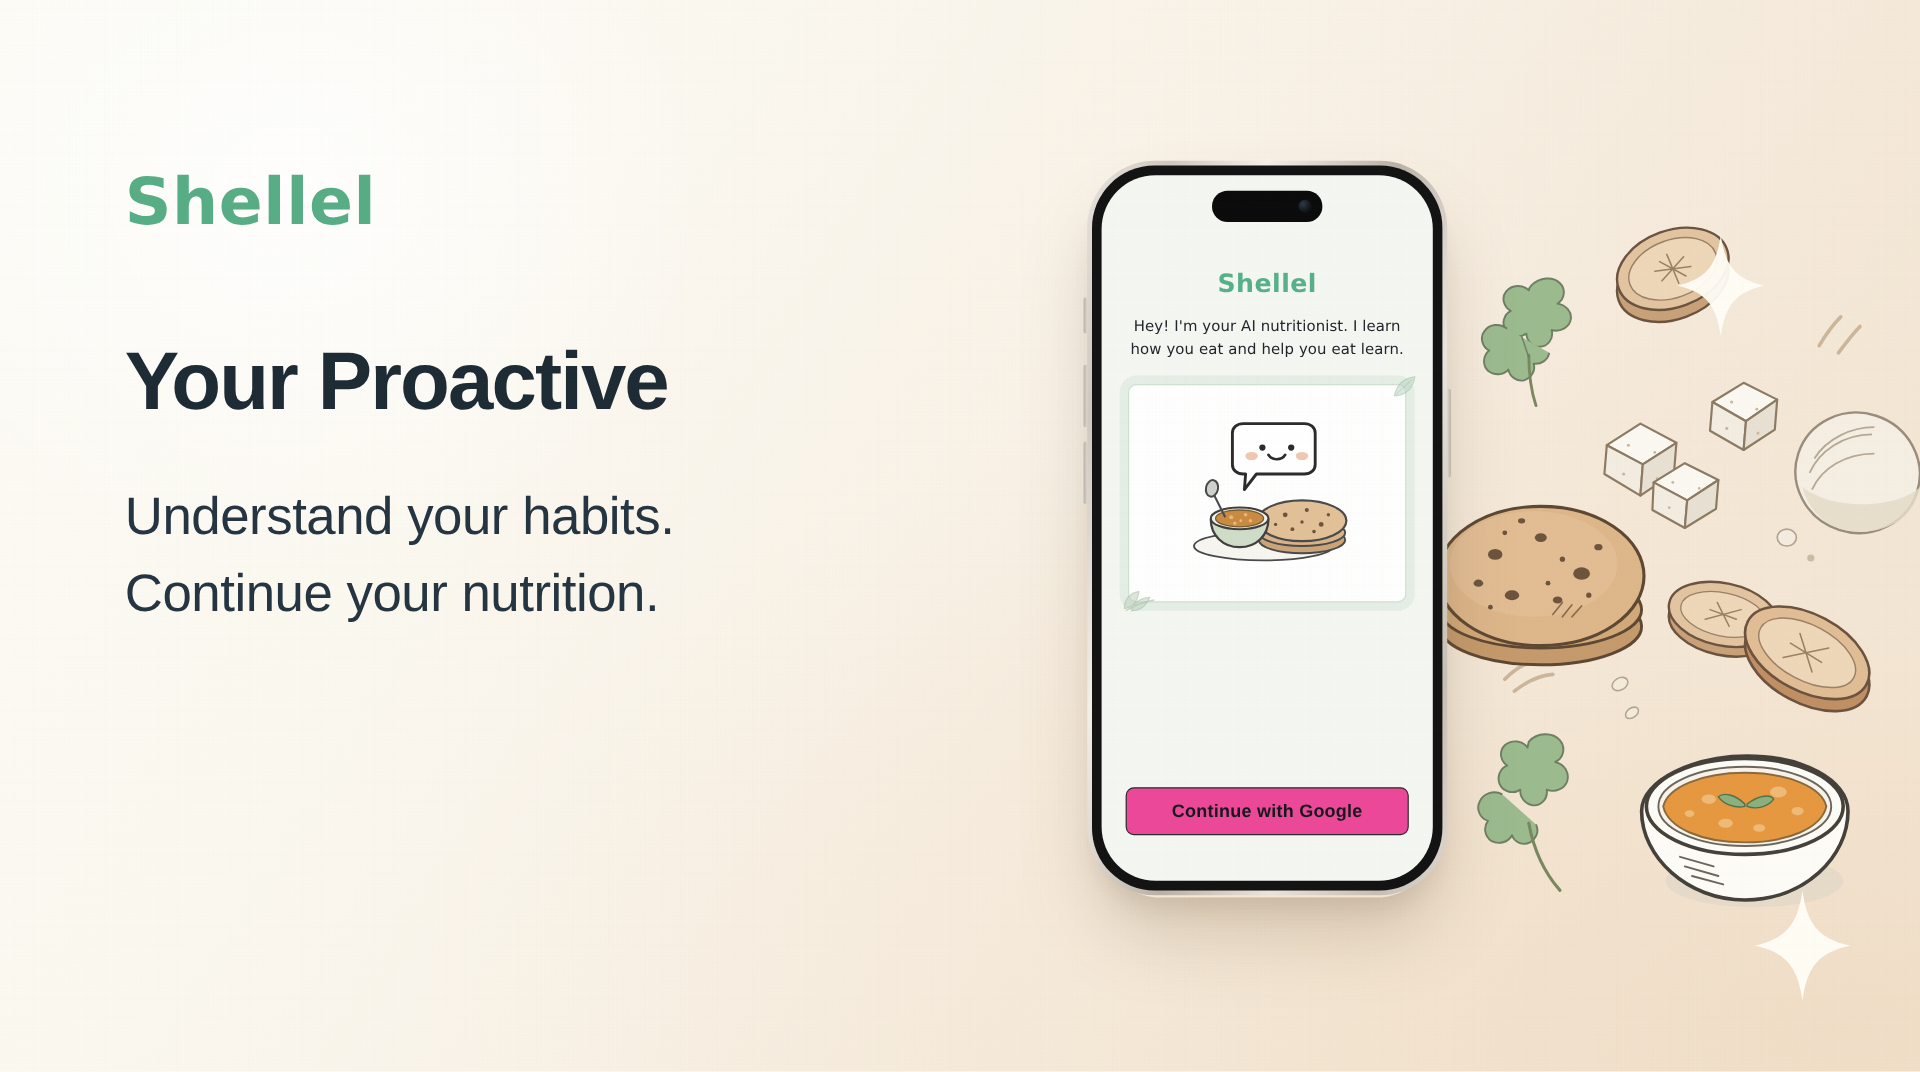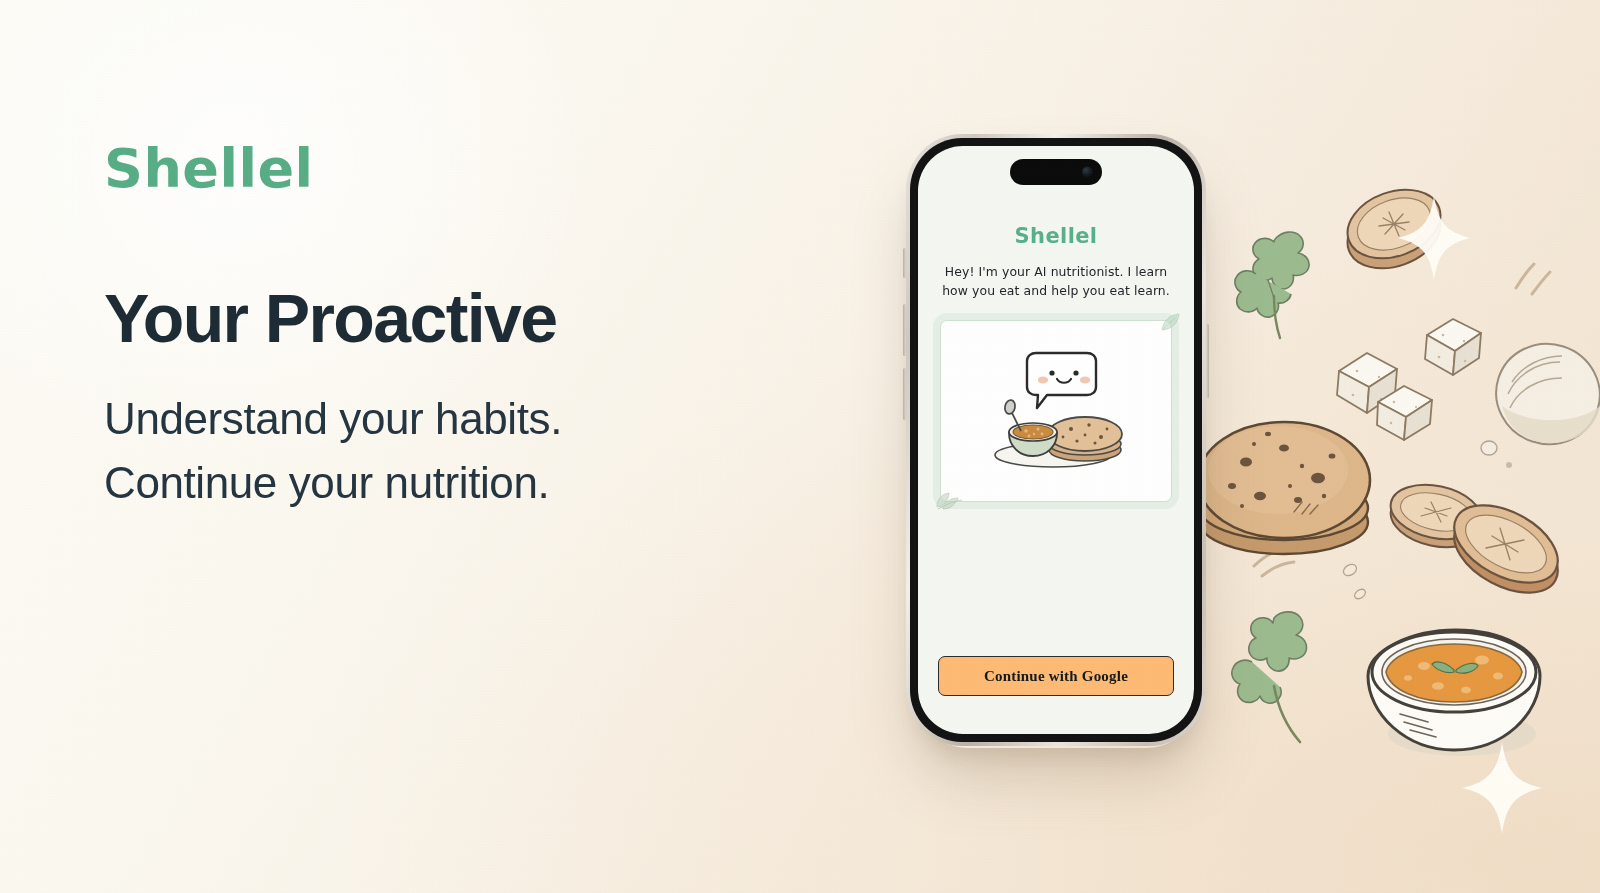--- a/index.html
+++ b/index.html
@@ -41,21 +41,21 @@
     color:#57ad85; line-height:1;
   }
   .headline {
     margin-top:85px;
     font-family:"Liberation Sans", sans-serif;
     font-size:68px; font-weight:700; line-height:1.09;
     letter-spacing:-1.6px; color:#1d2b35;
   }
   .headline .ln { display:block; }
   .subhead {
-    margin-top:32px;
+    margin-top:44px;
     font-size:44px; font-weight:400; line-height:1.45;
     letter-spacing:-.4px; color:#243541;
   }
   .subhead .ln { display:block; }
 
   
   #phone-wrap {
     position:absolute; left:906px; top:134px;
     width:300px; height:612px;
   }
@@ -129,24 +129,24 @@
   .card-leaf {
     position:absolute; left:-8px; bottom:-10px; width:30px; height:22px;
     opacity:.55;
   }
   .card-corner {
     position:absolute; right:-9px; top:-9px; width:20px; height:20px; opacity:.5;
   }
   .gbtn {
     position:absolute; left:20px; right:20px; bottom:38px;
     height:40px; border-radius:7px;
-    background:#fdba74;
+    background:#ec4899;
     border:1.5px solid #2b2b2b;
     display:flex; align-items:center; justify-content:center;
-    font-family:Liberation Serif, serif;
+    font-family:Liberation Sans, sans-serif;
     font-size:15px; font-weight:600; color:#15191c; letter-spacing:.2px;
     cursor:pointer;
   }
 
   
   .deco { position:absolute; pointer-events:none; }
   .spark { position:absolute; pointer-events:none; }
 </style>
 </head>
 <body>

